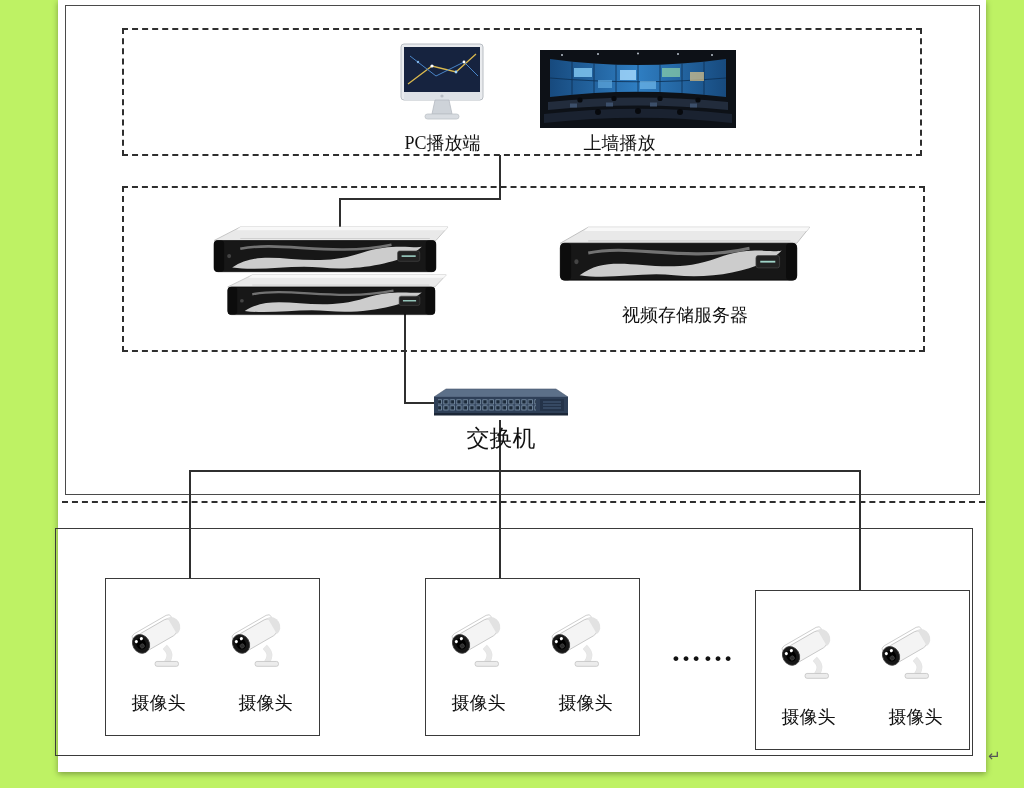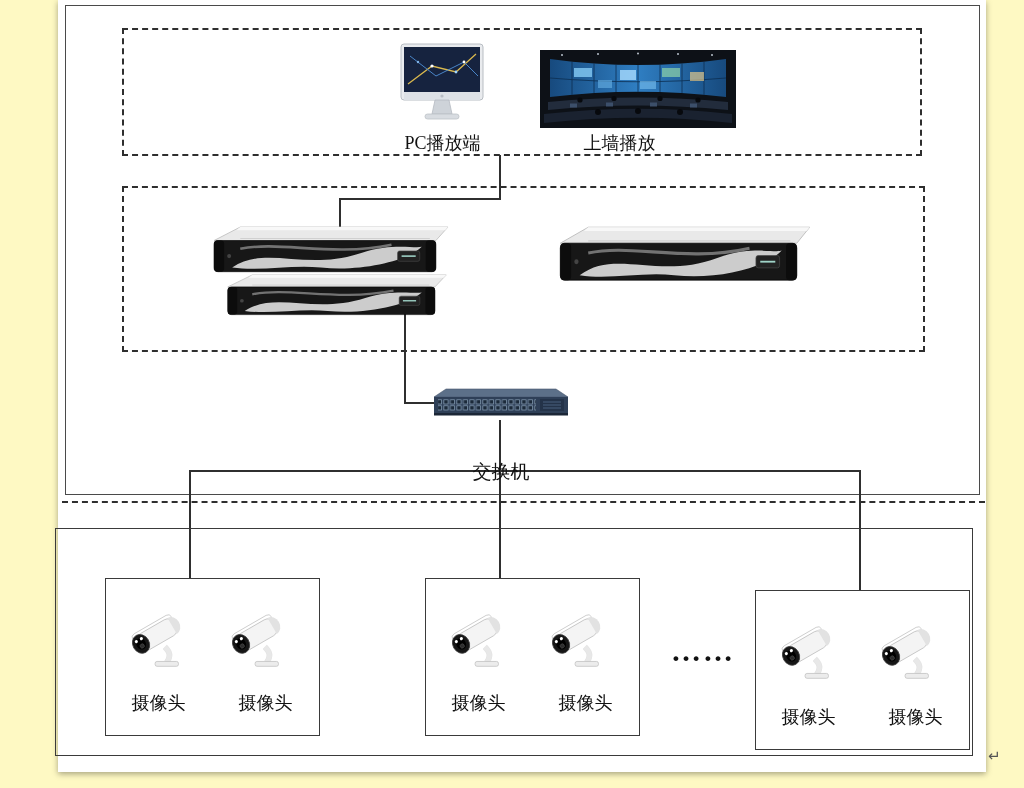--- a/index.html
+++ b/index.html
@@ -1,29 +1,29 @@
 <!DOCTYPE html>
 <html><head>
 <meta charset="utf-8">
 <style>
   * { margin:0; padding:0; box-sizing:border-box; }
   html,body { width:1024px; height:788px; }
   body { font-family:"Liberation Serif","DejaVu Serif",serif; background:#bfbfbf; }
-  .canvas { position:relative; width:1024px; height:788px; overflow:hidden; background:#fef9c3;text-decoration:underline; }
+  .canvas { position:relative; width:1024px; height:788px; overflow:hidden; background:#bef264;text-decoration:underline; }
   .page-sheet { position:absolute; left:58px; top:0; width:928px; height:772px; background:#ffffff; box-shadow:0 2px 6px rgba(0,0,0,.35); }
   .abs { position:absolute; }
   .box { position:absolute; border:1.5px solid #3a3a3a; background:transparent; }
   .thinbox { position:absolute; border:1px solid #4a4a4a; background:transparent; }
   .dashedbox { position:absolute; border:2px dashed #2e2e2e; background:transparent; }
   .dashline { position:absolute; border-top:2px dashed #2e2e2e; height:0; }
   .hline { position:absolute; height:2px; background:#2f2f2f; }
   .vline { position:absolute; width:2px; background:#2f2f2f; }
   .lbl { position:absolute; color:#111; font-size:18px; text-align:center; white-space:nowrap; }
   .lbl.bold { font-weight:bold; font-size:19px; }
-  .lbl.mid { font-size:19px;margin-top:36px; }
+  .lbl.mid { font-size:23px; }
   .ellipsis { position:absolute; font-size:30px; font-weight:bold; color:#111; letter-spacing:2px; text-align:center; }
   .return-mark { position:absolute; color:#555; font-size:15px; font-family:"DejaVu Sans",sans-serif; }
   .camgroup { position:absolute; border:1.5px solid #3a3a3a; }
   .camgroup .lbl { font-size:18px; }
 </style>
 </head>
 <body>
 
 <div class="canvas">
 
@@ -179,20 +179,21 @@
     <g stroke="#48607e" stroke-width="1">
       <line x1="113" y1="15" x2="131" y2="15"></line>
         <line x1="113" y1="18" x2="131" y2="18"></line>
         <line x1="113" y1="21" x2="131" y2="21"></line>
     </g>
     <rect x="4" y="26" width="134" height="2.5" fill="#1b2636"></rect>
   </svg>
 
   <div class="lbl" style="left:385px;top:131px;width:115px">PC播放端</div>
   <div class="lbl" style="left:567px;top:131px;width:105px">上墙播放</div>
+  <div class="lbl" style="left:560px;top:303px;width:250px">视频存储服务器</div>
   <div class="lbl mid" style="left:455px;top:423px;width:92px">交换机</div>
 
   <div class="box" style="left:55px;top:528px;width:918px;height:228px"></div>
 
   <div class="camgroup" style="left:105px;top:578px;width:215px;height:158px">
     <svg class="abs" style="left:18px;top:32px" width="70" height="62" viewBox="0 0 72 62">
         <use href="#sym-camera"></use>
       </svg>
     <svg class="abs" style="left:118px;top:32px" width="70" height="62" viewBox="0 0 72 62">
         <use href="#sym-camera"></use>

